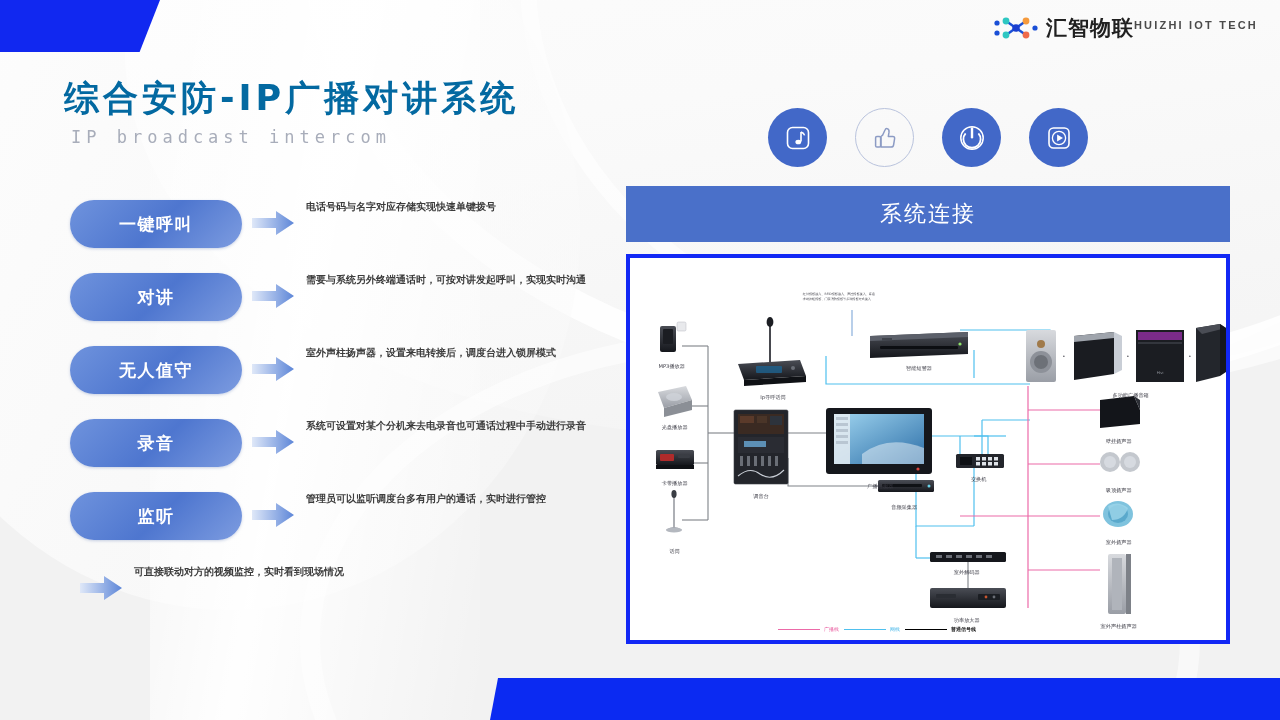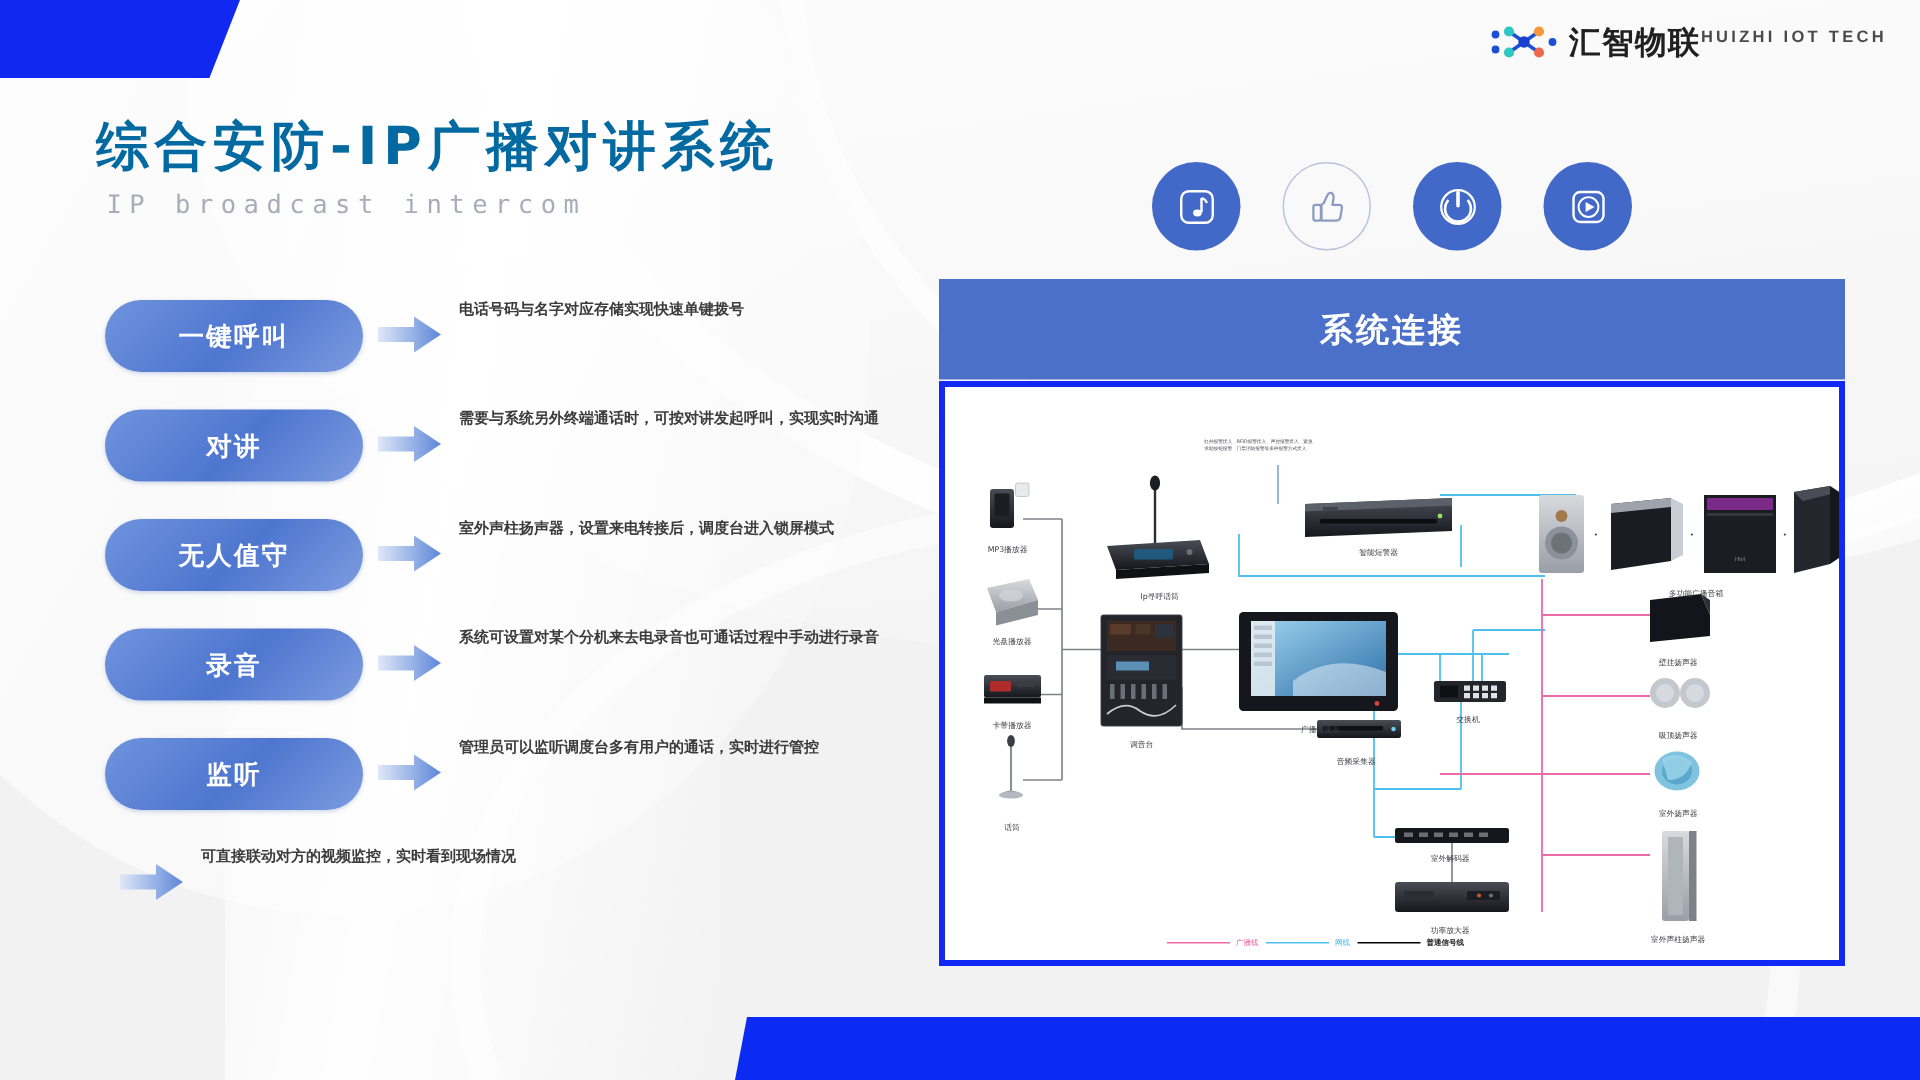--- a/index.html
+++ b/index.html
@@ -105,23 +105,23 @@
   .arrow { width:42px; height:26px; }
   .desc {
     flex:1 1 auto; padding-top:1px; padding-left:2px;
     font-size:10px; color:#3c3c3c; line-height:1.62;
     font-family:"DejaVu Sans",sans-serif;
   }
 
   
   #panel { position:absolute; z-index:5; left:626px; top:186px; width:604px; height:458px; }
   #panel-head {
-    height:67px; background:#4a70c9;
+    height:56px; background:#4a70c9;
     display:flex; align-items:center; justify-content:center;
-    color:#fff; font-size:22px; font-weight:bold; letter-spacing:2px;
+    color:#fff; font-size:22px; font-weight:normal; letter-spacing:2px;
     font-family:"DejaVu Sans",sans-serif;
   }
   #panel-body {
     position:absolute; left:0; top:68px; width:604px; height:390px;
     background:#1228f5; padding:4px;
   }
   #diagram { width:100%; height:100%; background:#fff; position:relative; overflow:hidden; }
 
   .dlabel {
     position:absolute; font-size:5.2px; color:#3c3c46; text-align:center;

